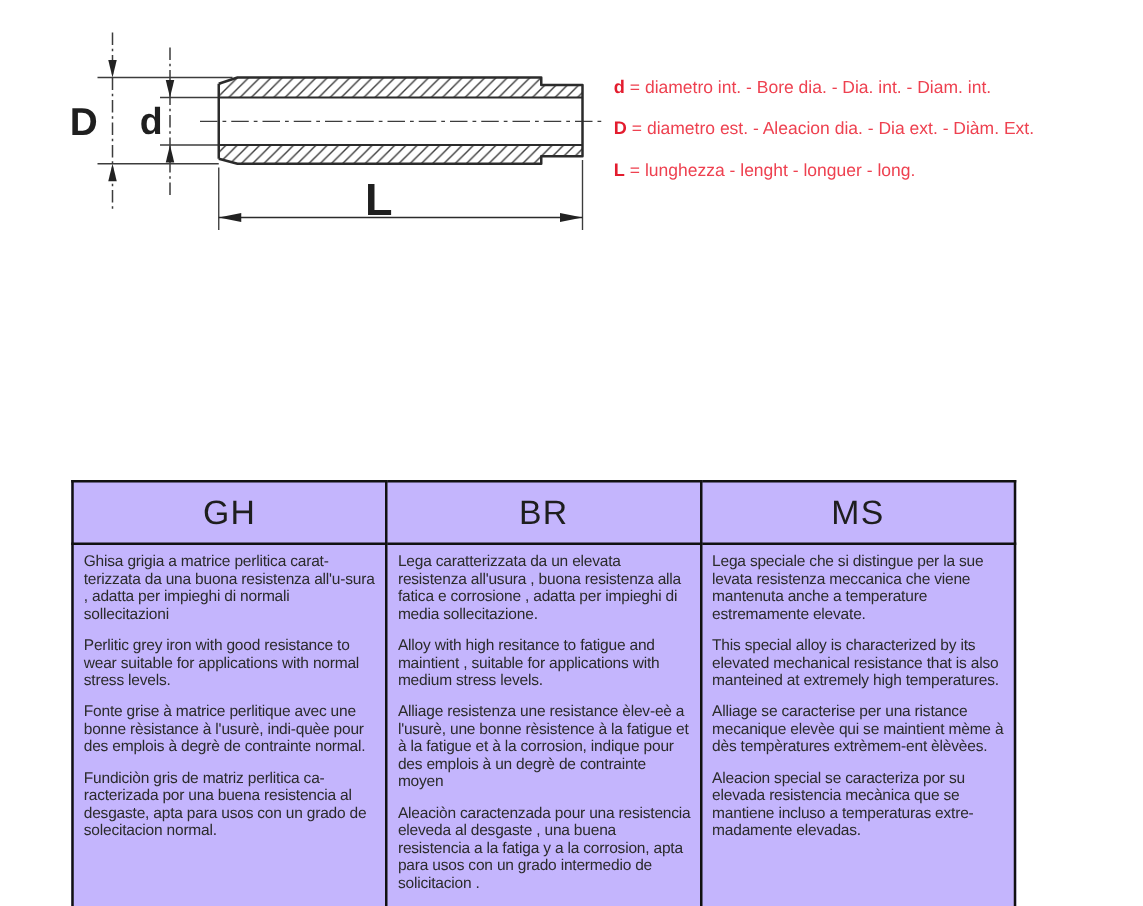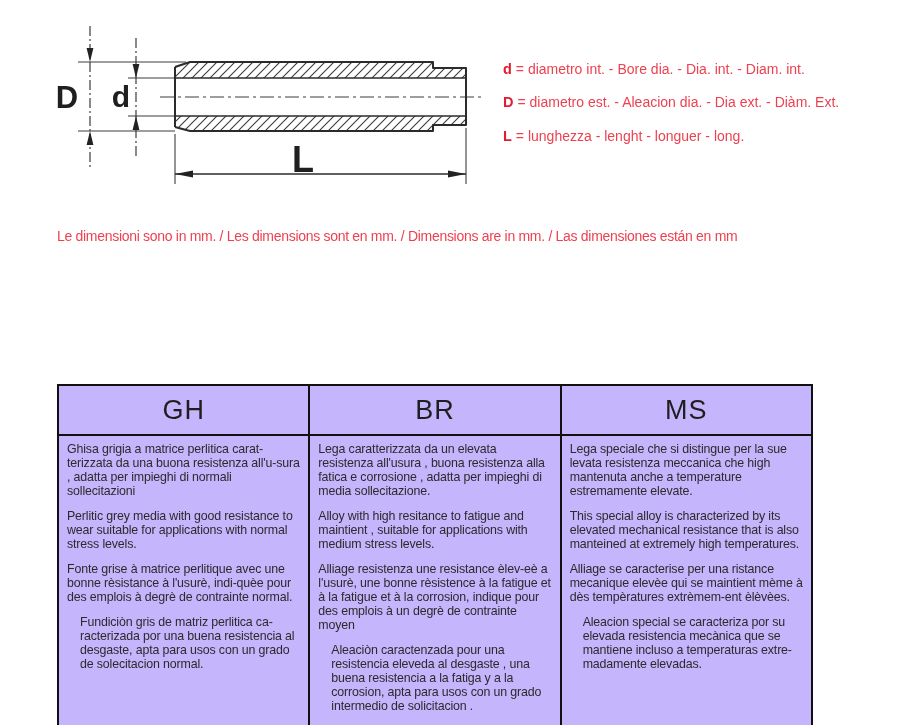--- a/index.html
+++ b/index.html
@@ -5,21 +5,21 @@
   html,body{margin:0;padding:0;background:#ffffff;}
   .page{
     position:relative;width:914px;height:725px;background:#ffffff;overflow:hidden;
     font-family:"Liberation Sans", sans-serif;color:#2b2b2b;
   }
   
   .drawing{position:absolute;left:0;top:0;width:500px;height:210px;}
   .drawing svg{display:block;}
   
   .legend{position:absolute;left:487px;top:0;width:420px;}
-  .legend-item{position:absolute;left:16px;white-space:nowrap;font-size:14px;color:#ee4150;}
+  .legend-item{position:absolute;left:4px;white-space:nowrap;font-size:14px;color:#ee4150;}
   .legend-item .sym{font-weight:bold;color:#e31c2e;margin-right:4px;font-size:14.5px;}
   .li-0{top:61px;} .li-1{top:94px;} .li-2{top:128px;}
   
   .note{
     position:absolute;left:57px;top:228px;width:810px;
     font-size:14px;letter-spacing:-0.3px;color:#ee4150;white-space:nowrap;
   }
   
   table.materials{
     position:absolute;left:57px;top:384px;width:756px;
@@ -31,21 +31,21 @@
   table.materials th{
     height:46px;font-size:27px;font-weight:400;letter-spacing:1px;color:#1e1e1e;
     text-align:center;vertical-align:middle;
   }
   table.materials td{
     vertical-align:top;padding:6px 7px 27px 8px;
   }
   table.materials td p{
     margin:0 0 11px 0;font-size:12.4px;line-height:1.13;letter-spacing:-0.15px;color:#2b2b2b;
   }
-  table.materials td p:last-child{margin-bottom:0;margin-left:13px;}
+  table.materials td p:last-child{margin-bottom:0;}
 </style>
 </head>
 <body>
 
 <div class="page">
 
   <div class="drawing">
     <svg width="500" height="210" viewBox="0 0 500 210">
       <defs>
         <pattern id="hatch" patternUnits="userSpaceOnUse" width="9" height="9">
@@ -101,46 +101,45 @@
       <span class="sym">d</span><span>= diametro int. - Bore dia. - Dia. int. - Diam. int.</span>
     </div>
     <div class="legend-item li-1">
       <span class="sym">D</span><span>= diametro est. - Aleacion dia. - Dia ext. - Diàm. Ext.</span>
     </div>
     <div class="legend-item li-2">
       <span class="sym">L</span><span>= lunghezza - lenght - longuer - long.</span>
     </div>
   </div>
 
-  <div class="note">Le dimensioni sono in mm. / Les dimensions sont en mm. / Dimensions are in mm. / Las dimensiones están en mm</div>
 
   <table class="materials">
     <thead>
       <tr>
         <th>GH</th>
         <th>BR</th>
         <th>MS</th>
       </tr>
     </thead>
     <tbody>
       <tr>
         <td>
           <p>Ghisa grigia a matrice perlitica carat-terizzata da una buona resistenza all'u-sura , adatta per impieghi di normali sollecitazioni</p>
-          <p>Perlitic grey media with good resistance to wear suitable for applications with normal stress levels.</p>
+          <p>Perlitic grey iron with good resistance to wear suitable for applications with normal stress levels.</p>
           <p>Fonte grise à matrice perlitique avec une bonne rèsistance à l'usurè, indi-quèe pour des emplois à degrè de contrainte normal.</p>
           <p>Fundiciòn gris de matriz perlitica ca-racterizada por una buena resistencia al desgaste, apta para usos con un grado de solecitacion normal.</p>
         </td>
         <td>
           <p>Lega caratterizzata da un elevata resistenza all'usura , buona resistenza alla fatica e corrosione , adatta per impieghi di media sollecitazione.</p>
           <p>Alloy with high resitance to fatigue and maintient , suitable for applications with medium stress levels.</p>
           <p>Alliage resistenza une resistance èlev-eè a l'usurè, une bonne rèsistence à la fatigue et à la fatigue et à la corrosion, indique pour des emplois à un degrè de contrainte moyen</p>
           <p>Aleaciòn caractenzada pour una resistencia eleveda al desgaste , una buena resistencia a la fatiga y a la corrosion, apta para usos con un grado intermedio de solicitacion .</p>
         </td>
         <td>
-          <p>Lega speciale che si distingue per la sue levata resistenza meccanica che high mantenuta anche a temperature estremamente elevate.</p>
+          <p>Lega speciale che si distingue per la sue levata resistenza meccanica che viene mantenuta anche a temperature estremamente elevate.</p>
           <p>This special alloy is characterized by its elevated mechanical resistance that is also manteined at extremely high temperatures.</p>
           <p>Alliage se caracterise per una ristance mecanique elevèe qui se maintient mème à dès tempèratures extrèmem-ent èlèvèes.</p>
           <p>Aleacion special se caracteriza por su elevada resistencia mecànica que se mantiene incluso a temperaturas extre-madamente elevadas.</p>
         </td>
       </tr>
     </tbody>
   </table>
 
 </div>
 

